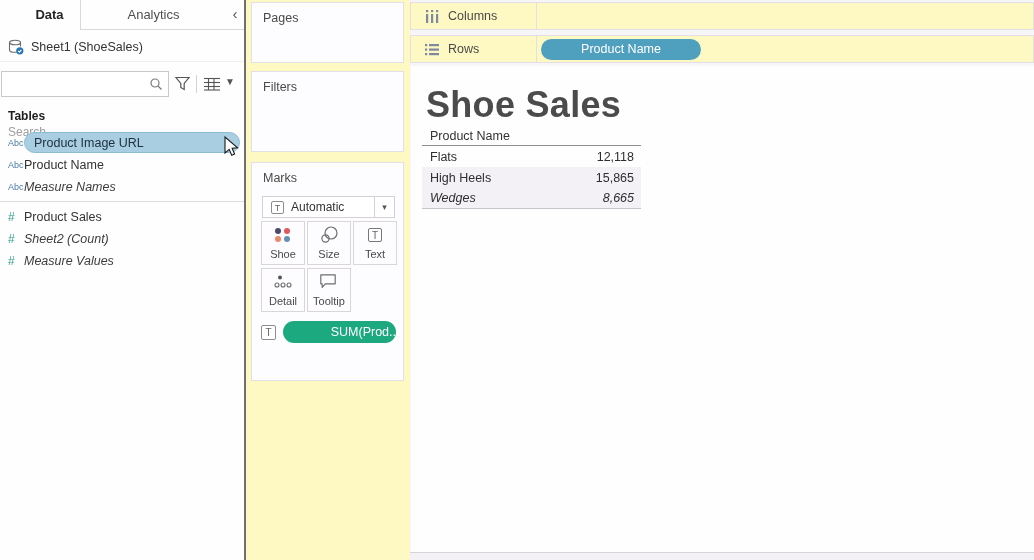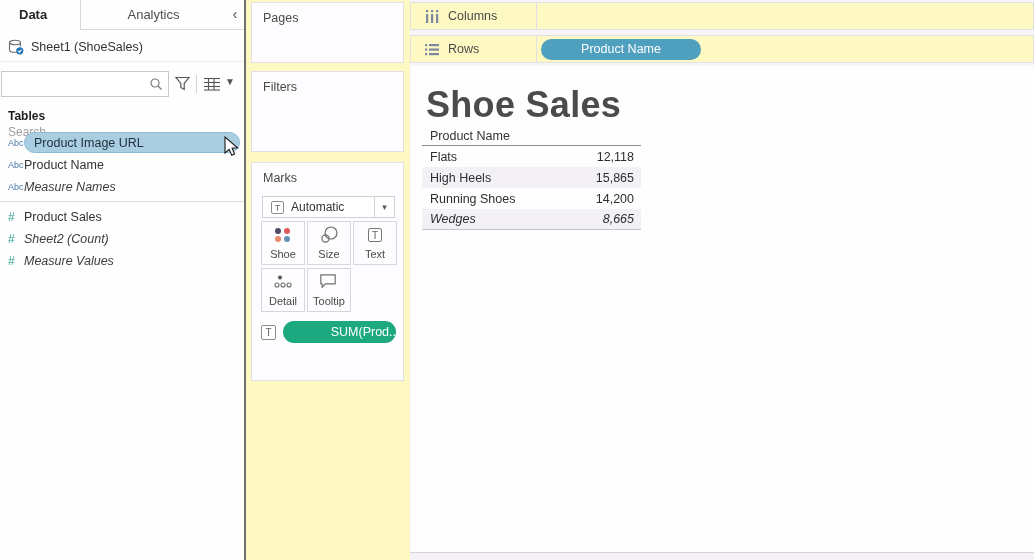--- a/index.html
+++ b/index.html
@@ -7,21 +7,21 @@
   body {
     font-family:"Liberation Sans", sans-serif;
     background:#fffefe; position:relative; overflow:hidden;
     color:#333;
   }
   
   .data-panel{ position:absolute; left:0; top:0; width:246px; height:560px;
     background:#fffefe; border-right:2px solid #6f6f6f; }
   .tab-data{ position:absolute; left:0; top:0; width:80px; height:30px;
     line-height:30px; padding-left:19px; font-weight:bold; font-size:13px; color:#252525;
-    background:#fffefe; cursor:default;}
+    background:#fffefe; cursor:default;text-align:center;}
   .tab-analytics{ position:absolute; left:80px; top:0; width:146px; height:30px;
     line-height:29px; text-align:center; font-size:13px; color:#4f4f4f;
     border-left:1px solid #d8d8d8; border-bottom:1px solid #d8d8d8;}
   .collapse-btn{ position:absolute; left:226px; top:0; width:18px; height:30px;
     line-height:28px; text-align:center; font-size:15px; color:#555;
     border-bottom:1px solid #d8d8d8;}
   .datasource{ position:absolute; left:0; top:32px; width:244px; height:30px;
     display:flex; align-items:center; padding-left:8px; gap:7px;
     font-size:12.5px; color:#333; border-bottom:1px solid #efefef;}
   .search-box{ position:absolute; left:1px; top:71px; width:168px; height:26px;
@@ -317,24 +317,20 @@
         <span class="tval"></span>
       </div>
       <div class="trow">
         <span class="tname">Flats</span>
         <span class="tval">12,118</span>
       </div>
       <div class="trow band">
         <span class="tname">High Heels</span>
         <span class="tval">15,865</span>
       </div>
-      <div class="trow">
-        <span class="tname">Running Shoes</span>
-        <span class="tval">14,200</span>
-      </div>
       <div class="trow band t-bottom">
         <span class="tname">Wedges</span>
         <span class="tval">8,665</span>
       </div>
     </div>
   </div>
 
   <div class="bottom-strip"></div>
 </div>
 

